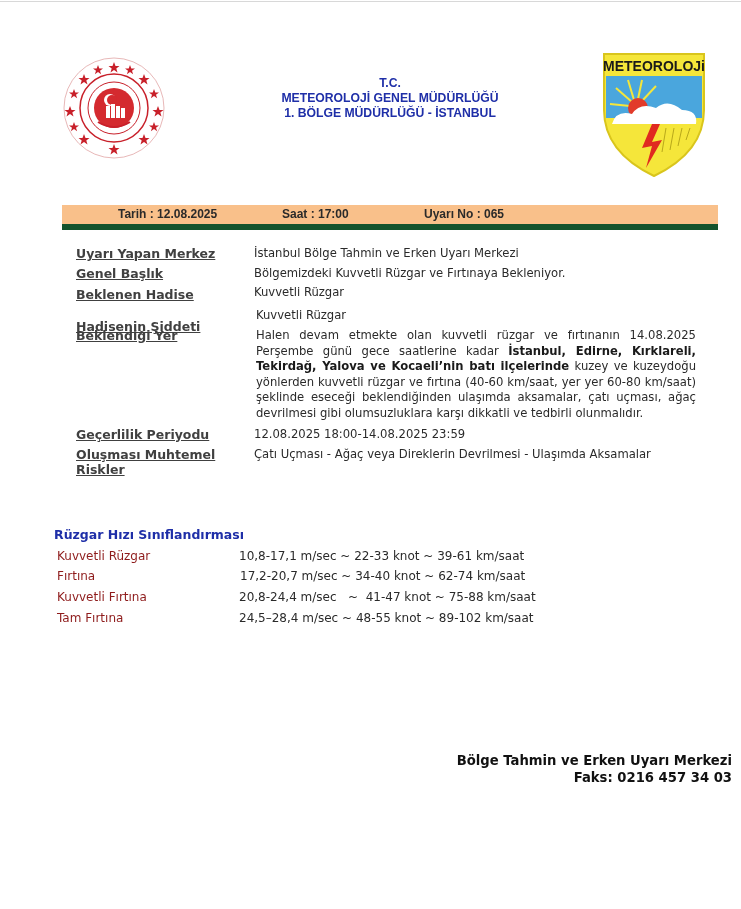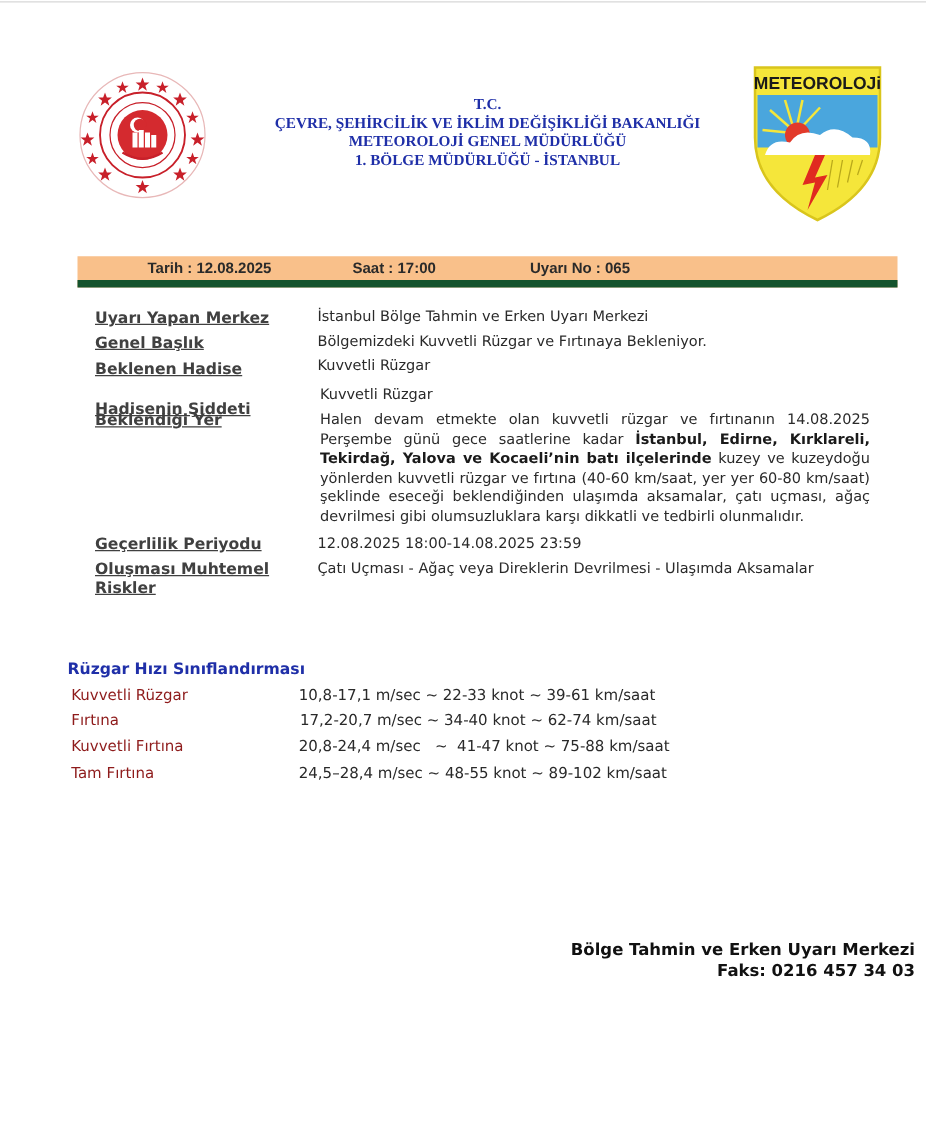--- a/index.html
+++ b/index.html
@@ -1,20 +1,20 @@
 <!DOCTYPE html>
 <html><head>
 <meta charset="utf-8">
 <style>
   html, body { margin:0; padding:0; background:#ffffff; }
   body { width:741px; height:909px; position:relative; overflow:hidden; font-family:"DejaVu Sans", sans-serif; color:#222; }
   .topline { position:absolute; left:0; top:1px; width:741px; height:1px; background:#d8d8d8; }
   .seal { position:absolute; left:62px; top:56px; width:104px; height:104px; }
   .shield { position:absolute; left:602px; top:52px; width:104px; height:126px; }
-  .header { position:absolute; left:200px; top:76px; width:380px; text-align:center; color:#1f2fa8; font-family:Liberation Serif, serif; font-weight:bold; font-size:12.2px; line-height:15px; }
+  .header { position:absolute; left:200px; top:76px; width:380px; text-align:center; color:#1f2fa8; font-family:Liberation Sans, sans-serif; font-weight:bold; font-size:12.2px; line-height:15px; }
   .band { position:absolute; left:62px; top:205px; width:656px; height:19px; background:#f9c08a; border-bottom:6px solid #14532d; }
   .band span { position:absolute; top:2px; font-family:"Liberation Sans", sans-serif; font-weight:bold; font-size:12px; color:#2a2a2a; }
   .lbl { position:absolute; left:76px; font-family:"DejaVu Sans", sans-serif; font-weight:bold; font-size:12.5px; color:#404040; line-height:15px;text-decoration:underline; }
   .val { position:absolute; left:254px; font-family:"DejaVu Sans", sans-serif; font-size:11.6px; color:#2a2a2a; line-height:15.6px;text-align:center; }
   .para { width:440px; text-align:justify; }
   .para b { font-weight:bold; color:#1a1a1a; }
   .sec-title { position:absolute; left:54px; top:527px; font-family:"DejaVu Sans", sans-serif; font-weight:bold; font-size:12.5px; color:#1f2fa8; }
   .cls-name { position:absolute; left:57px; font-family:"DejaVu Sans", sans-serif; font-size:12px; color:#8e1b1b; }
   .cls-val { position:absolute; left:239px; font-family:"DejaVu Sans", sans-serif; font-size:12px; color:#2a2a2a; white-space:pre; }
   .footer { position:absolute; right:9px; top:752px; text-align:right; font-family:"DejaVu Sans", sans-serif; font-weight:bold; font-size:13.2px; line-height:17px; color:#111; }
@@ -49,21 +49,20 @@
   <circle cx="50" cy="44" r="5" fill="#d42a2f"></circle>
   <rect x="44" y="50" width="4" height="12" fill="#fff"></rect>
   <rect x="49" y="48" width="4" height="14" fill="#fff"></rect>
   <rect x="54" y="50" width="4" height="12" fill="#fff"></rect>
   <rect x="59" y="52" width="4" height="10" fill="#fff"></rect>
   <path d="M36 66 Q52 76 68 66" stroke="#c8202a" stroke-width="2" fill="none"></path>
 </svg>
 
 <div class="header">
   <div>T.C.</div>
-  <div>ÇEVRE, ŞEHİRCİLİK VE İKLİM DEĞİŞİKLİĞİ BAKANLIĞI</div>
   <div>METEOROLOJİ GENEL MÜDÜRLÜĞÜ</div>
   <div>1. BÖLGE MÜDÜRLÜĞÜ - İSTANBUL</div>
 </div>
 
 <svg class="shield" viewBox="0 0 104 126">
   <path d="M2 2 H102 V58 Q102 100 52 124 Q2 100 2 58 Z" fill="#f5e63a" stroke="#d9c51c" stroke-width="2"></path>
   <rect x="4" y="4" width="96" height="20" fill="#f5e63a"></rect>
   <text x="52" y="19" text-anchor="middle" font-family="Liberation Sans, sans-serif" font-weight="bold" font-size="14" fill="#1a1a1a">METEOROLOJi</text>
   <path d="M4 24 H100 V66 H4 Z" fill="#4aa6dd"></path>
   <g stroke="#f5e63a" stroke-width="2">

